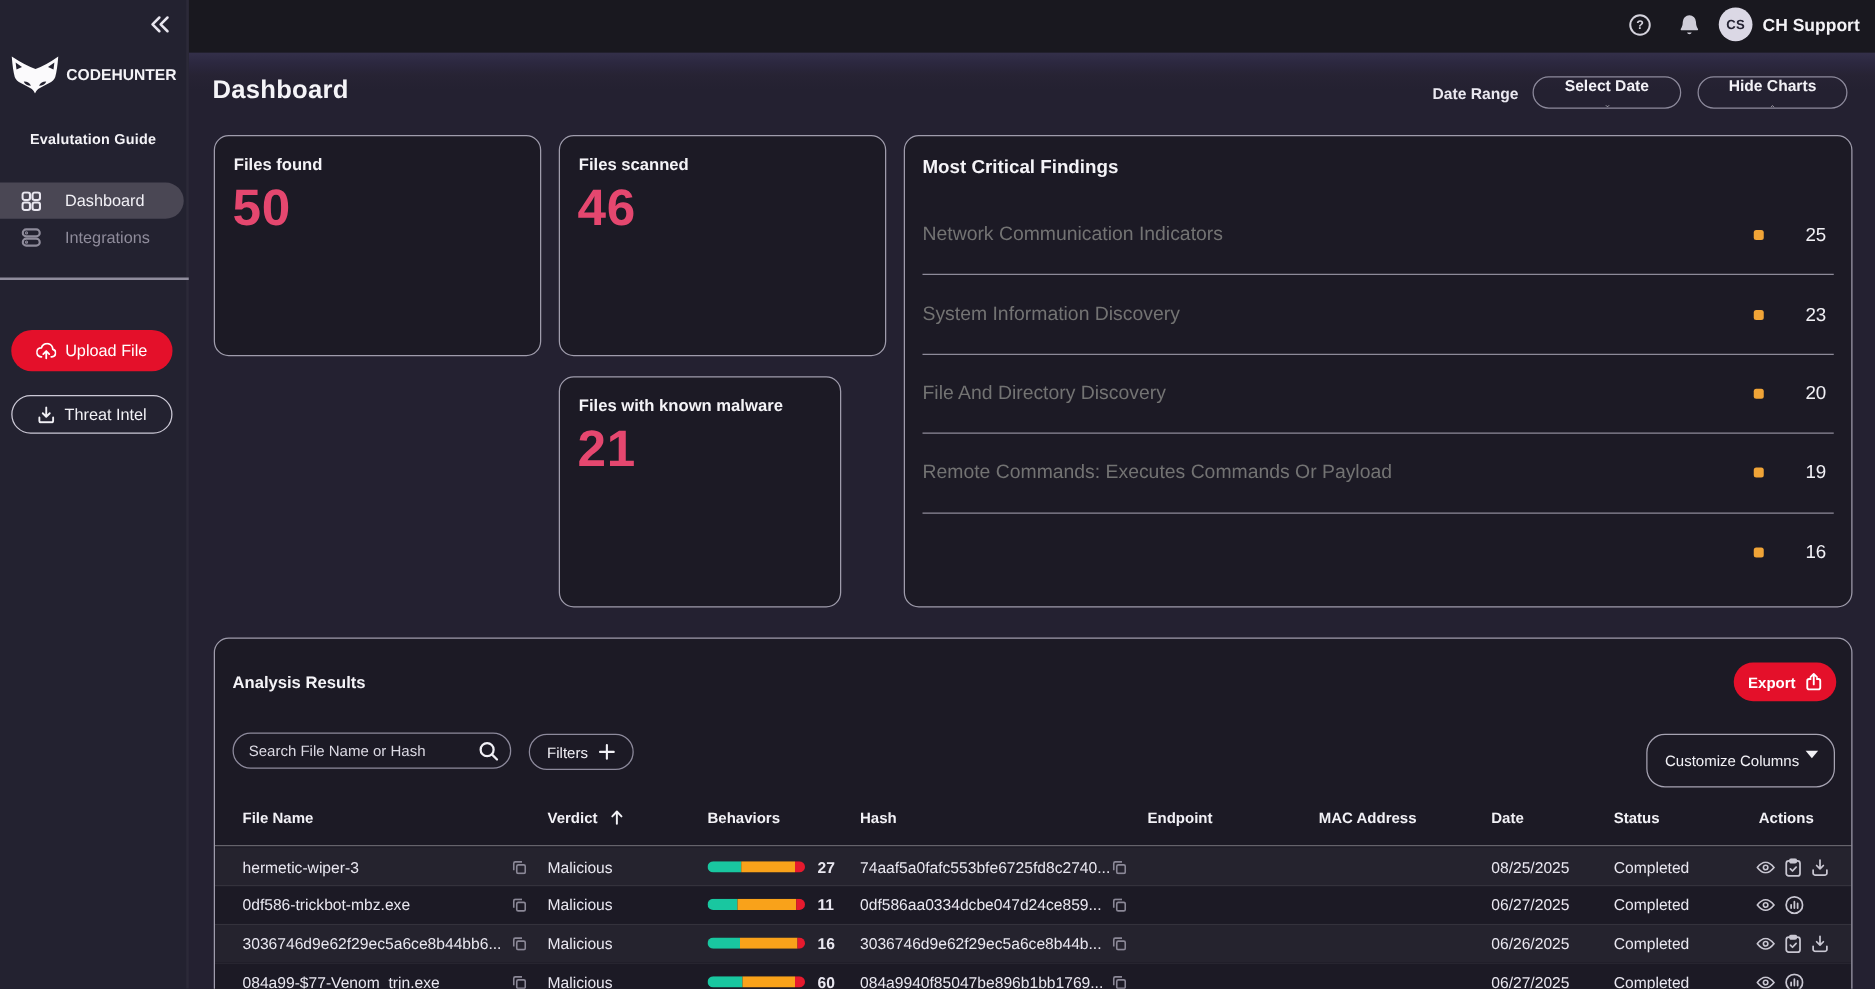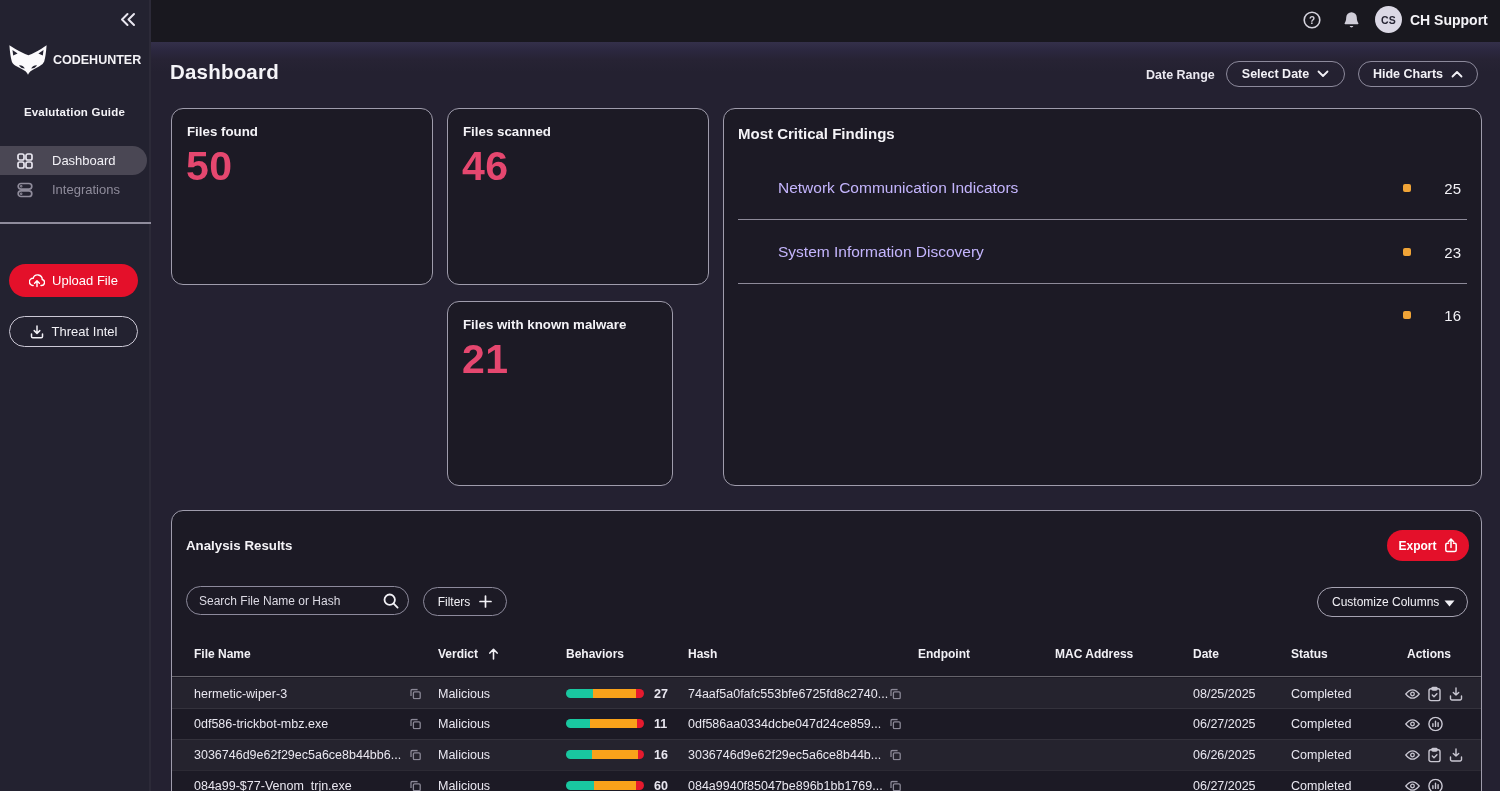--- a/index.html
+++ b/index.html
@@ -5,24 +5,24 @@
 * { margin:0; padding:0; box-sizing:border-box; }
 html,body { width:1500px; height:791px; overflow:hidden; background:#242131; font-family:"Liberation Sans", sans-serif; }
 .abs { position:absolute; }
 #root { position:relative; width:1500px; height:791px; overflow:hidden; }
 #main { left:151px; top:42px; width:1349px; height:749px; background:linear-gradient(180deg,#34304a 0px,#2c2840 8px,#272334 18px,#242131 30px,#242131 100%); }
 #topbar { left:151px; top:0; width:1349px; height:42px; background:#19181f; }
 #sidebar { left:0; top:0; width:151px; height:791px; background:#232230; border-right:2px solid #2c2a38; }
 .card { position:absolute; background:#1c1a25; border:1px solid #9f9cac; border-radius:12px; }
 .ctitle { position:absolute; left:15px; top:15px; font-size:13.3px; font-weight:bold; color:#f4f3f7; }
 .cnum { position:absolute; left:14px; top:37px; font-size:41px; line-height:41px; font-weight:bold; color:#e5476f; letter-spacing:0.5px; }
-.pill { position:absolute; border:1px solid #8d8a9c; border-radius:15px; color:#f2f1f6; display:flex; align-items:center; justify-content:center; font-size:12.5px; font-weight:bold; }
+.pill { position:absolute; border:1px solid #8d8a9c; border-radius:15px; color:#f2f1f6; display:flex; align-items:center; justify-content:center; font-size:12.5px; font-weight:bold;flex-direction:column; }
 .mcfrow { position:relative; height:63.4px; margin:0 14px; }
 .mcfrow + .mcfrow { border-top:1px solid #8d8a99; }
-.mcftext { position:absolute; left:0px; top:50%; transform:translateY(-50%); font-size:15.5px; color:#c4b5fd;margin-left:40px; }
+.mcftext { position:absolute; left:0px; top:50%; transform:translateY(-50%); font-size:15.5px; color:#737373; }
 .mcfdot { position:absolute; left:665px; top:50%; margin-top:-4px; width:8px; height:8px; border-radius:2px; background:#f0a437; }
 .mcfnum { position:absolute; right:6px; top:50%; transform:translateY(-50%); font-size:15px; color:#f1f0f5; width:30px; text-align:right; }
 .th { position:absolute; top:0; font-size:12px; font-weight:bold; color:#f2f1f6; }
 .trow { position:absolute; left:0; width:1309px; height:31px; }
 .trow.odd { background:rgba(255,255,255,0.045); }
 .trow + .trow { box-shadow: inset 0 1px 0 rgba(255,255,255,0.07); }
 .td { position:absolute; top:50%; transform:translateY(-50%); font-size:12.5px; color:#e9e7f0; white-space:nowrap; }
 .bar { position:absolute; left:394px; top:11px; width:78px; height:9px; border-radius:4.5px; overflow:hidden; display:flex; }
 .seg1 { background:#19c7a0; } .seg2 { background:#f9a21a; } .seg3 { background:#e61a2e; }
 .cpy { position:absolute; top:50%; transform:translateY(-50%); }
@@ -145,20 +145,30 @@
           <span class="mcftext">Network Communication Indicators</span>
           <span class="mcfdot"></span>
           <span class="mcfnum">25</span>
         </div>
       <div class="mcfrow">
           <span class="mcftext">System Information Discovery</span>
           <span class="mcfdot"></span>
           <span class="mcfnum">23</span>
         </div>
       <div class="mcfrow">
+          <span class="mcftext">File And Directory Discovery</span>
+          <span class="mcfdot"></span>
+          <span class="mcfnum">20</span>
+        </div>
+      <div class="mcfrow">
+          <span class="mcftext">Remote Commands: Executes Commands Or Payload</span>
+          <span class="mcfdot"></span>
+          <span class="mcfnum">19</span>
+        </div>
+      <div class="mcfrow">
           <span class="mcfdot"></span>
           <span class="mcfnum">16</span>
         </div>
     </div>
   </div>
 
   <div class="card" id="apanel" style="left:171px;top:510px;width:1311px;height:310px;">
     <div style="position:absolute;left:14px;top:27px;font-size:13.3px;font-weight:bold;color:#f4f3f7;">Analysis Results</div>
     <div style="position:absolute;left:1215px;top:19px;width:82px;height:31px;border-radius:16px;background:#e4102a;display:flex;align-items:center;justify-content:center;gap:7px;">
       <span style="font-size:12px;font-weight:bold;color:#fff;">Export</span>
@@ -173,21 +183,21 @@
         <circle cx="6.7" cy="6.7" r="5.2"></circle>
           <path d="M10.7 10.7 L14.6 14.6"></path>
       </svg>
     </div>
     <div style="position:absolute;left:251px;top:76px;width:84px;height:29px;border-radius:14.5px;border:1px solid #8d8a9c;display:flex;align-items:center;justify-content:center;gap:9px;">
       <span style="font-size:12px;color:#f2f1f6;">Filters</span>
       <svg width="13" height="13" viewBox="0 0 13 13" fill="none" stroke="#f2f1f6" stroke-width="1.7" stroke-linecap="round">
           <path d="M6.5 1 V12 M1 6.5 H12"></path>
         </svg>
     </div>
-    <div style="position:absolute;left:1145px;top:76px;width:151px;height:30px;border-radius:15px;border:1px solid #a6a3b2;text-align:right;">
+    <div style="position:absolute;left:1145px;top:76px;width:151px;height:43px;border-radius:15px;border:1px solid #a6a3b2;text-align:right;">
       <span style="position:absolute;left:14px;top:50%;transform:translateY(-50%);font-size:12px;color:#f2f1f6;">Customize Columns</span>
       <svg style="position:absolute;right:12px;top:12px;" width="11" height="7" viewBox="0 0 11 7" fill="#f2f1f6">
           <path d="M0.5 0.5 L10.5 0.5 L5.5 6.5 Z"></path>
         </svg>
     </div>
 
     <div style="position:absolute;left:0;top:136px;width:100%;height:14px;">
       <span class="th" style="left:22px;">File Name</span>
       <span class="th" style="left:266px;">Verdict</span>
       <svg class="abs" style="left:316px;top:1px;" width="11" height="12" viewBox="0 0 12 13" fill="none" stroke="#f2f1f6" stroke-width="1.7" stroke-linecap="round" stroke-linejoin="round">

